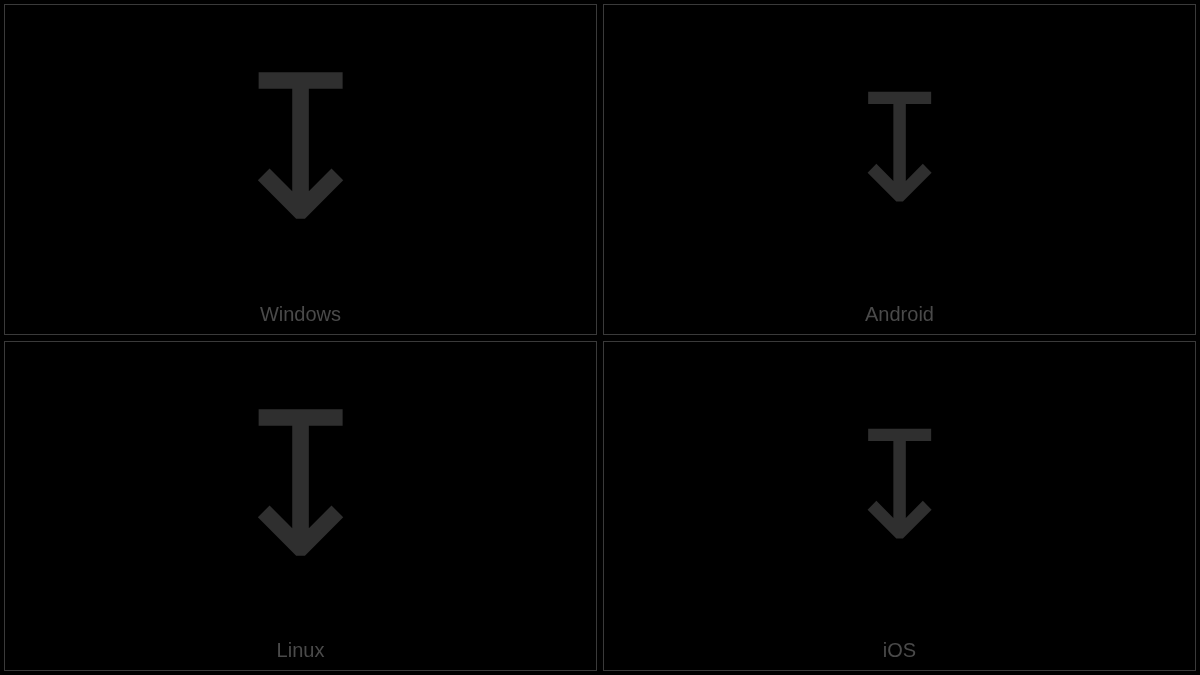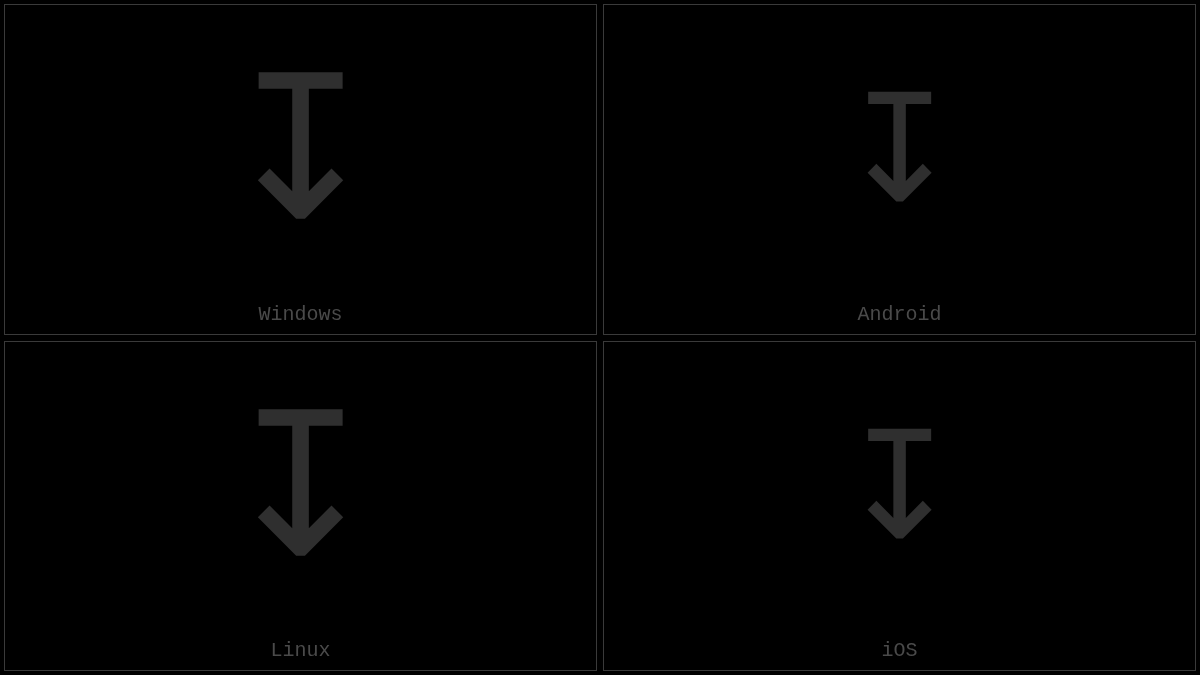--- a/index.html
+++ b/index.html
@@ -30,21 +30,21 @@
       align-items: center;
       justify-content: center;
     }
     .label {
       position: absolute;
       bottom: 8px;
       left: 50%;
       transform: translateX(-50%);
       color: #4a4a4a;
       font-size: 20px;
-      font-family: Liberation Mono, monospace;
+      font-family: Liberation Sans, sans-serif;
     }
     .glyph {
       color: #2f2f2f;
       font-family: sans-serif;
       line-height: 1;
       position: relative;
       top: -20px;
     }
     .glyph-windows { font-size: 200px; font-weight: 300; }
     .glyph-android { font-size: 150px; font-weight: 300; }

